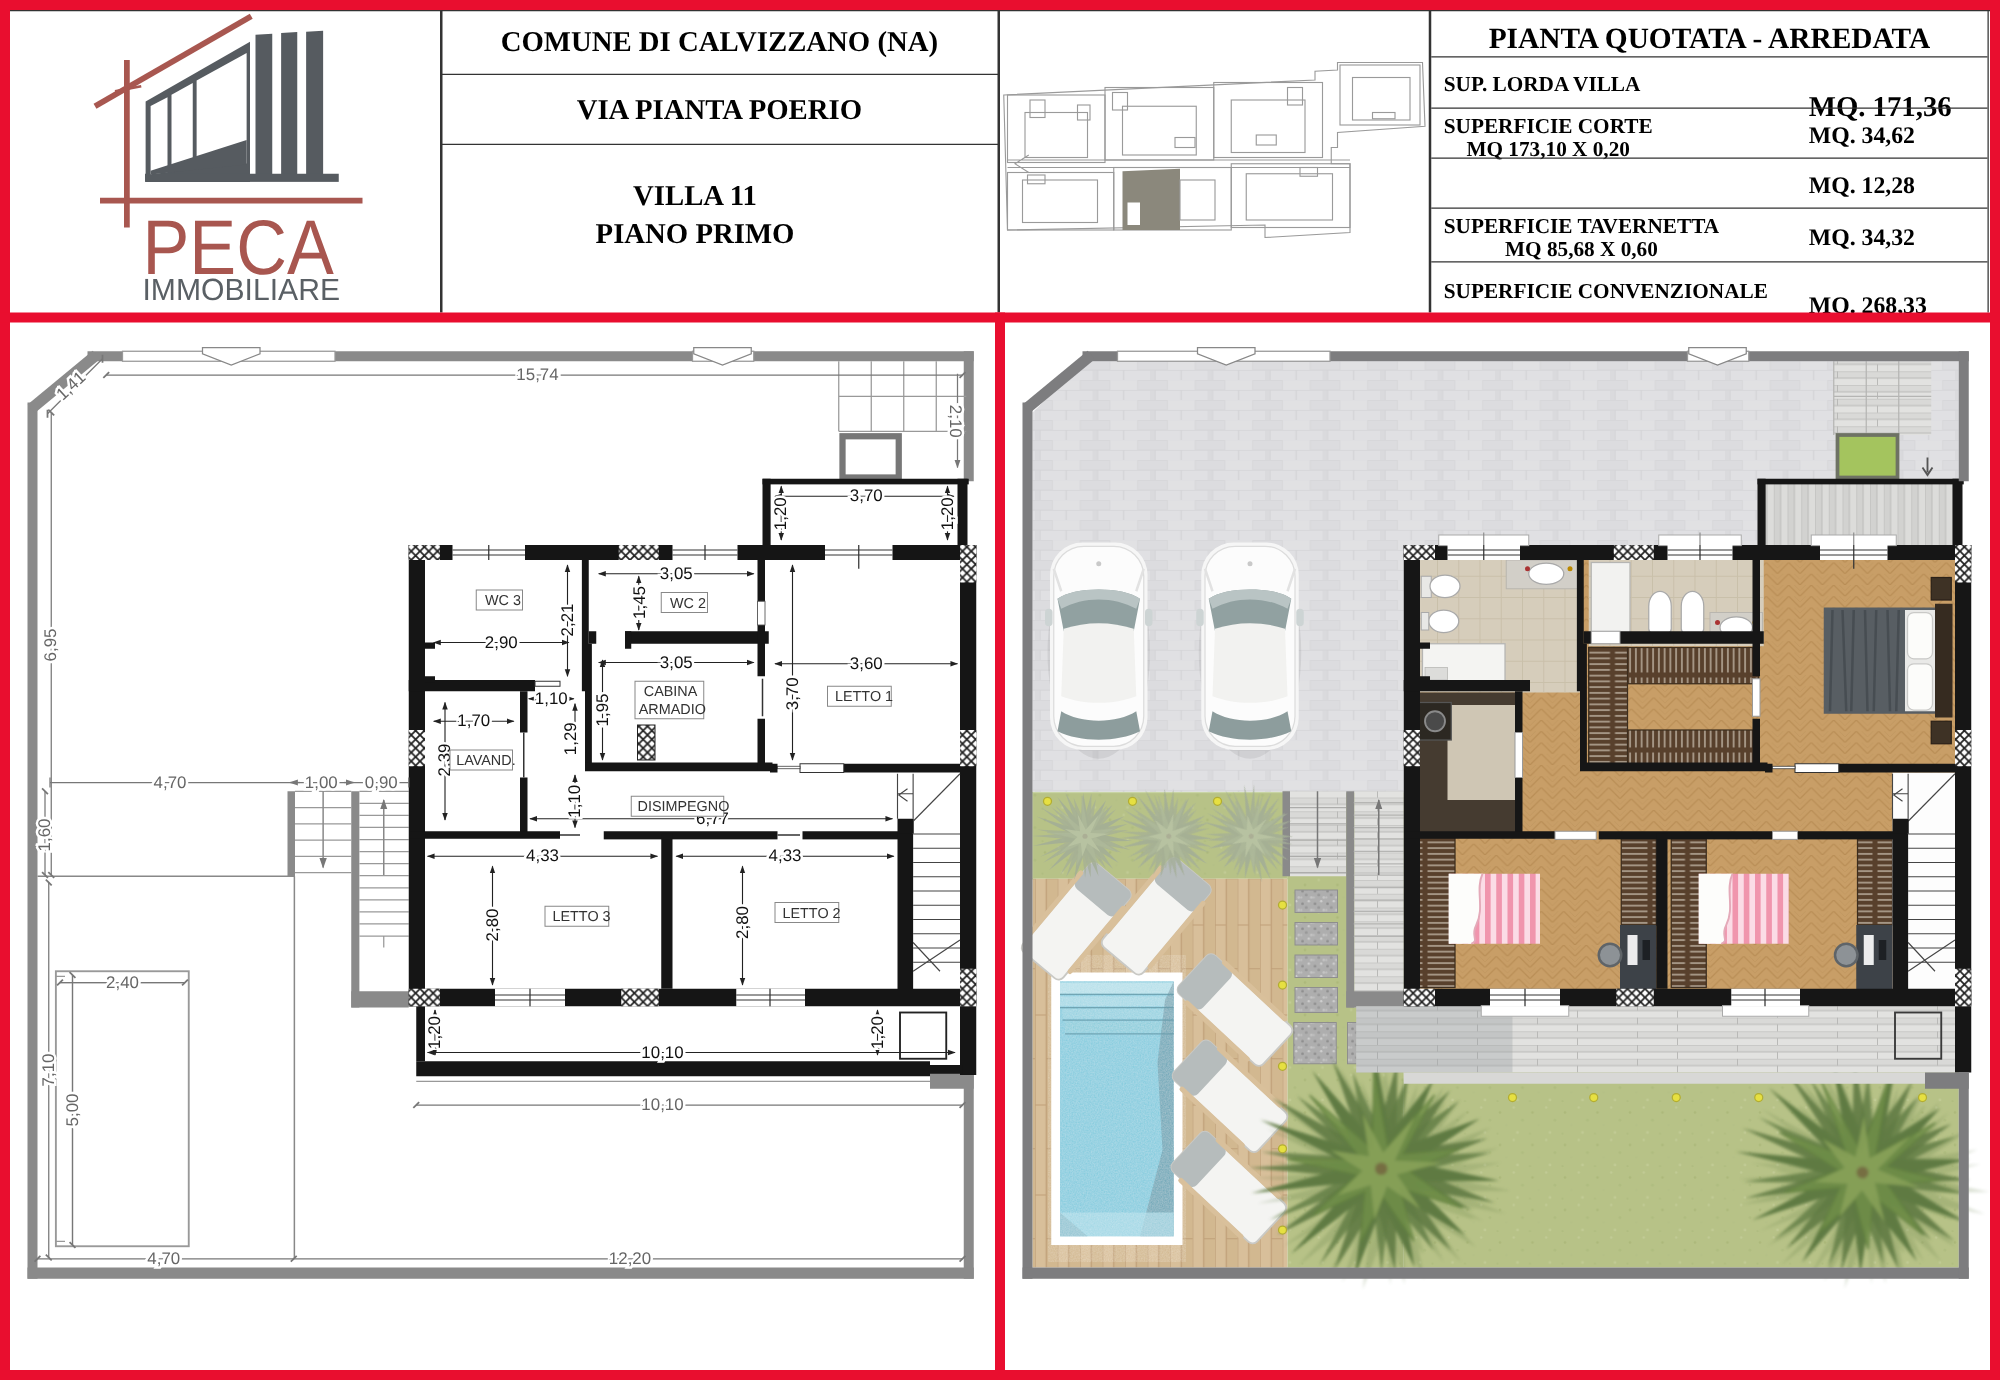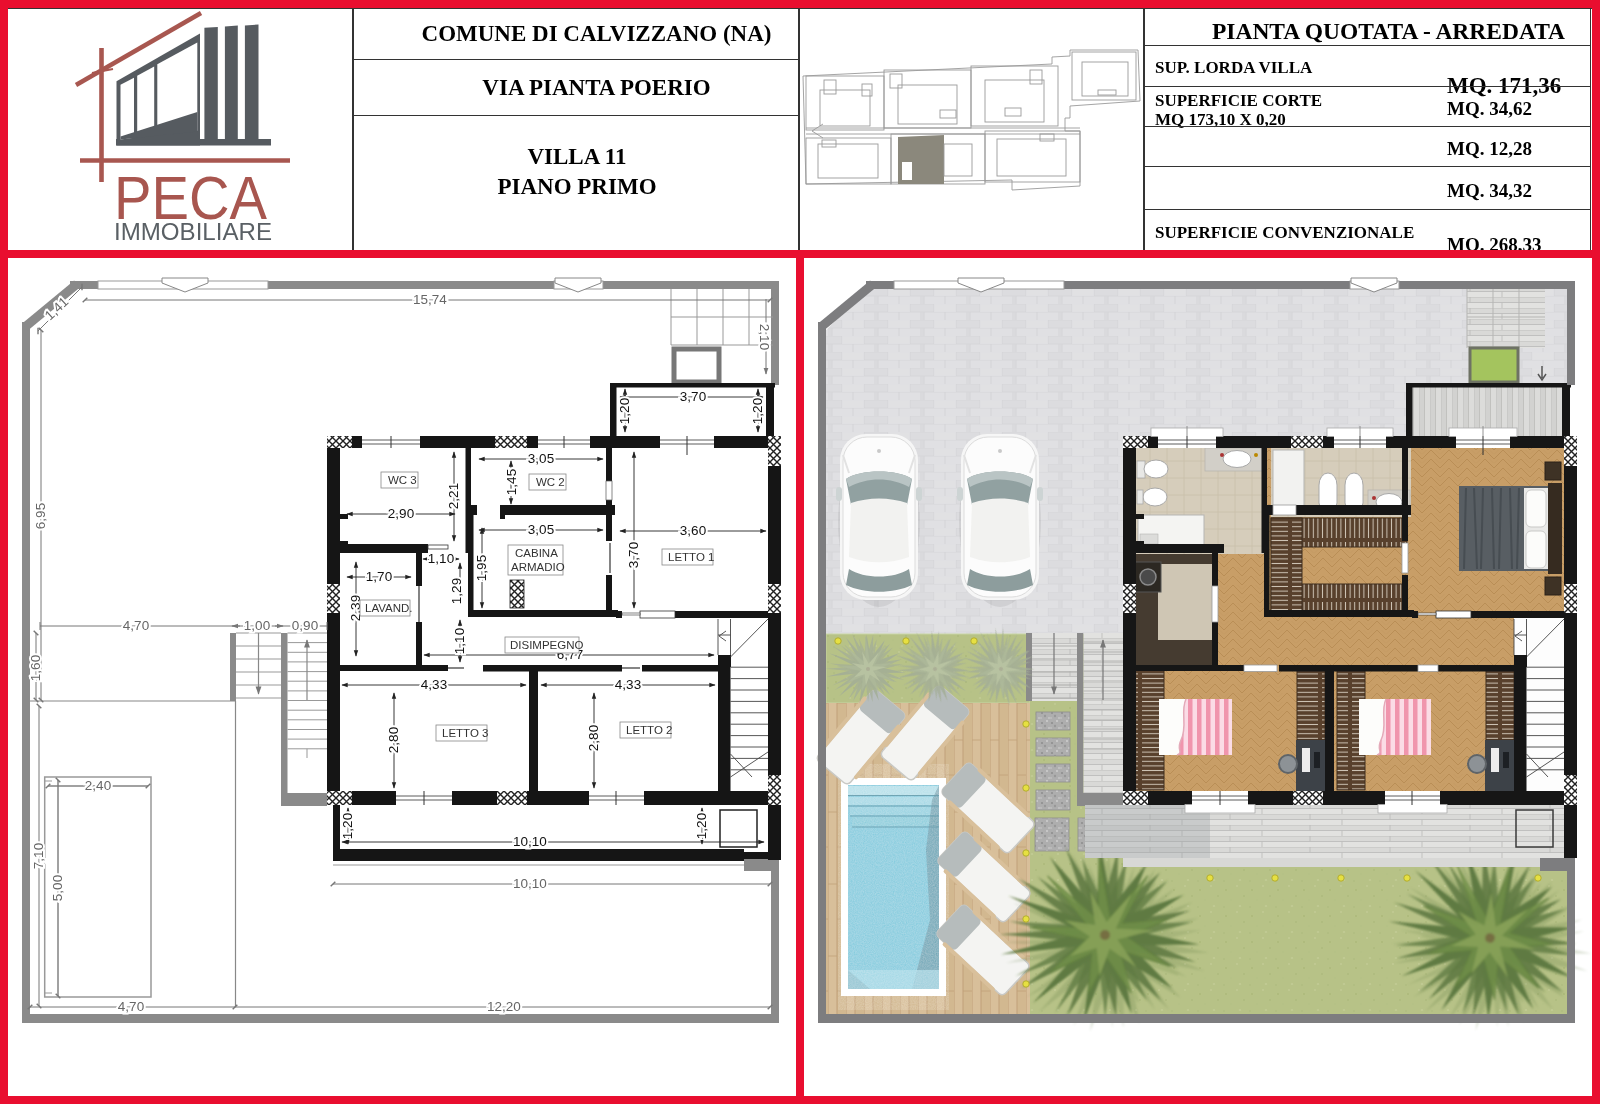--- a/index.html
+++ b/index.html
@@ -1,20 +1,20 @@
 <!DOCTYPE html>
 <html><head>
 <meta charset="utf-8">
 <style>
 html,body{margin:0;padding:0;}
 body{width:1600px;height:1104px;position:relative;background:#fff;font-family:"Liberation Sans",sans-serif;overflow:hidden;}
 .abs{position:absolute;}
 .red{background:#e90e2f;}
-.serif{font-family:"Liberation Serif",serif;font-weight:bold;color:#000;}
-.ctr{text-align:center;padding-left:21px;}
+.serif{font-family:"Liberation Serif",serif;font-weight:bold;color:#000;text-align:center;}
+.ctr{text-align:center;}
 </style>
 </head>
 <body>
 
 <div class="abs" style="left:8px;top:8px;width:1584px;height:1px;background:#333;"></div>
 
 <div class="abs" style="left:352px;top:8px;width:2px;height:242px;background:#333;"></div>
 
 <div class="abs" style="left:352px;top:59px;width:447px;height:1px;background:#333;"></div>
 <div class="abs" style="left:352px;top:115px;width:447px;height:1px;background:#333;"></div>
@@ -38,20 +38,21 @@
   <div class="abs serif" style="left:302px;top:49px;font-size:23px;margin-top:16px;">MQ. 171,36</div>
   <div class="abs" style="left:0;top:78px;width:445px;height:1px;background:#333;"></div>
 
   <div class="abs serif" style="left:10px;top:83px;font-size:17px;line-height:19px;">SUPERFICIE CORTE<br>MQ 173,10 X 0,20</div>
   <div class="abs serif" style="left:302px;top:90px;font-size:19px;">MQ. 34,62</div>
   <div class="abs" style="left:0;top:118px;width:445px;height:1px;background:#333;"></div>
 
   <div class="abs serif" style="left:302px;top:130px;font-size:19px;">MQ. 12,28</div>
   <div class="abs" style="left:0;top:158px;width:445px;height:1px;background:#333;"></div>
 
+  <div class="abs serif" style="left:10px;top:163px;font-size:17px;line-height:19px;">SUPERFICIE TAVERNETTA<br>MQ 85,68 X 0,60</div>
   <div class="abs serif" style="left:302px;top:172px;font-size:19px;">MQ. 34,32</div>
   <div class="abs" style="left:0;top:201px;width:445px;height:1px;background:#333;"></div>
 
   <div class="abs serif" style="left:10px;top:215px;font-size:17px;">SUPERFICIE CONVENZIONALE</div>
   <div class="abs serif" style="left:302px;top:226px;font-size:19px;">MQ. 268,33</div>
 </div>
 
 <svg class="abs" style="left:8px;top:8px;" width="344" height="242" viewBox="8 8 344 242">
 
   <line x1="76" y1="85" x2="201" y2="13" stroke="#a85750" stroke-width="4.6"></line>

